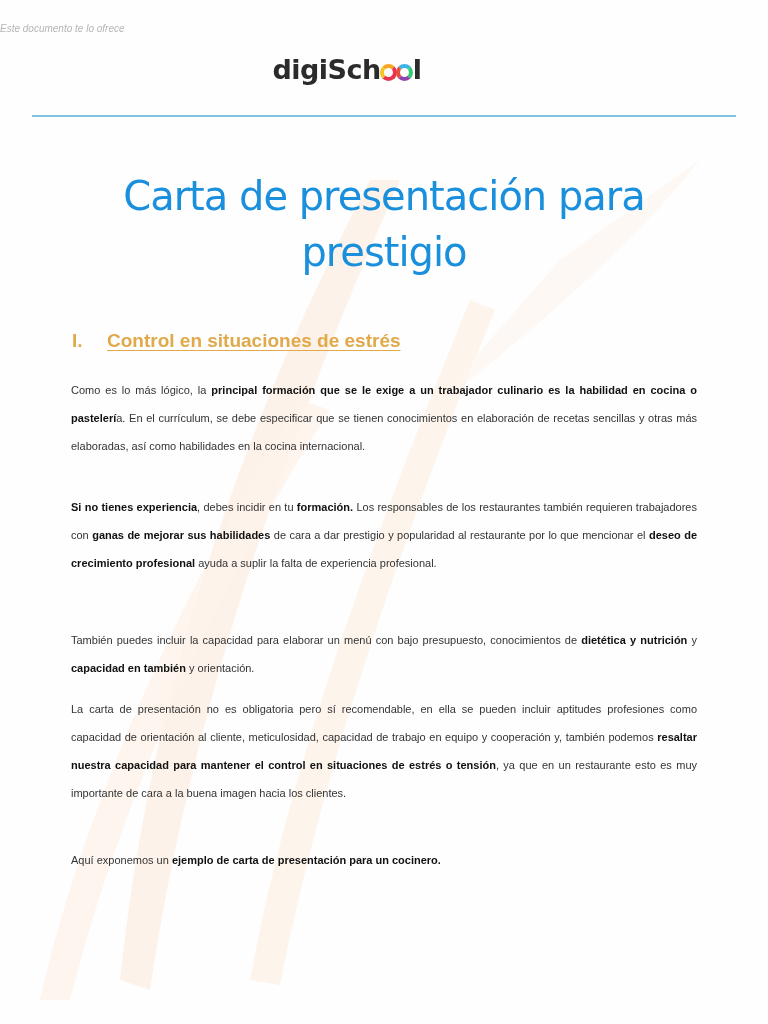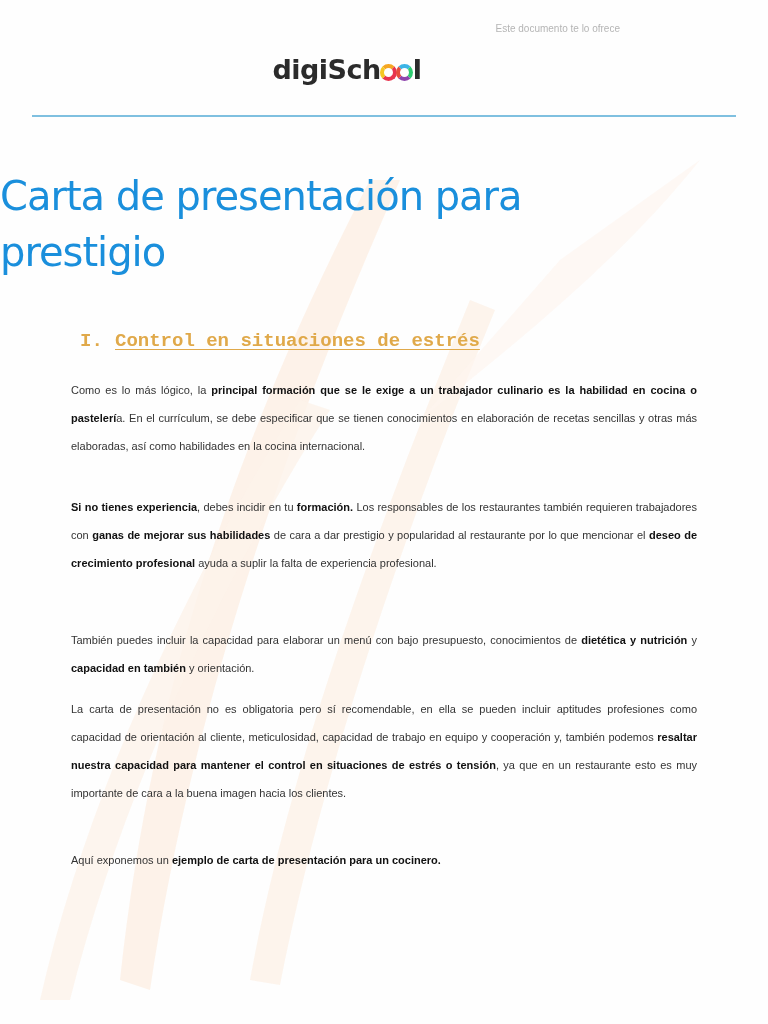--- a/index.html
+++ b/index.html
@@ -4,45 +4,45 @@
   <style>
     * { margin: 0; padding: 0; box-sizing: border-box; }
     html, body { width: 768px; height: 1024px; background: #fefefe; overflow: hidden; }
     body { position: relative; font-family: "Liberation Sans", sans-serif; color: #333; }
 
     .watermark { position: absolute; left: 0; top: 0; width: 768px; height: 1024px; z-index: 0; pointer-events: none; }
 
     .page { position: relative; z-index: 1; width: 768px; height: 1024px; }
 
     .header-tagline {
-      position: absolute; top: 23px; left: 0; width: 620px; text-align: right;
-      font-size: 10px; color: #b5b5b5;
+      position: absolute; top: 23px; left: 0; width: 620px; text-align: left;
+      font-size: 10px; font-style: italic; color: #b5b5b5;
       font-family: "Liberation Sans", sans-serif;
     }
     .logo {
       position: absolute; top: 52px; left: 0; width: 694px; text-align: center;
       font-family: "DejaVu Sans", sans-serif; font-weight: bold; font-size: 27px;
       color: #2b2b2b; letter-spacing: -0.5px; line-height: 36px;
     }
     .logo .ring { display: inline-block; width: 17px; height: 17px; border-radius: 50%;
       border: 4px solid; vertical-align: -2px; margin: 0 -0.5px; }
     .logo .ring1 { border-color: #f5a623 #e8344e #e8344e #f5c623; }
     .logo .ring2 { border-color: #3cb4e6 #2ecc71 #8e44ad #e74c3c; }
 
     .divider { position: absolute; top: 115px; left: 32px; width: 704px; height: 2px; background: #7fc0e0; }
 
     .title {
-      position: absolute; top: 168px; left: 0; width: 768px; 
+      position: absolute; top: 168px; left: 0; width: 768px; text-align: center;
       color: #1a8fdc; font-size: 40px; line-height: 56px; letter-spacing: -1px;
       font-family: "DejaVu Sans", sans-serif; font-weight: normal;
     }
 
     .section-heading {
-      position: absolute; top: 330px; left: 80px; font-size: 19px; font-weight: bold;
-      color: #e0a94a; font-family: Liberation Mono, monospace;
+      position: absolute; top: 330px; left: 72px; font-size: 19px; font-weight: bold;
+      color: #e0a94a; font-family: Liberation Sans, sans-serif;
     }
     .section-heading .num { display: inline-block; width: 35px; }
     .section-heading .txt { text-decoration: underline; text-underline-offset: 3px; }
 
     .body-text {
       position: absolute; left: 71px; width: 626px; font-size: 11px; line-height: 28px;
       color: #333; text-align: justify; font-family: "Liberation Sans", sans-serif;
     }
     .body-text b { color: #111; font-weight: bold; }
 

